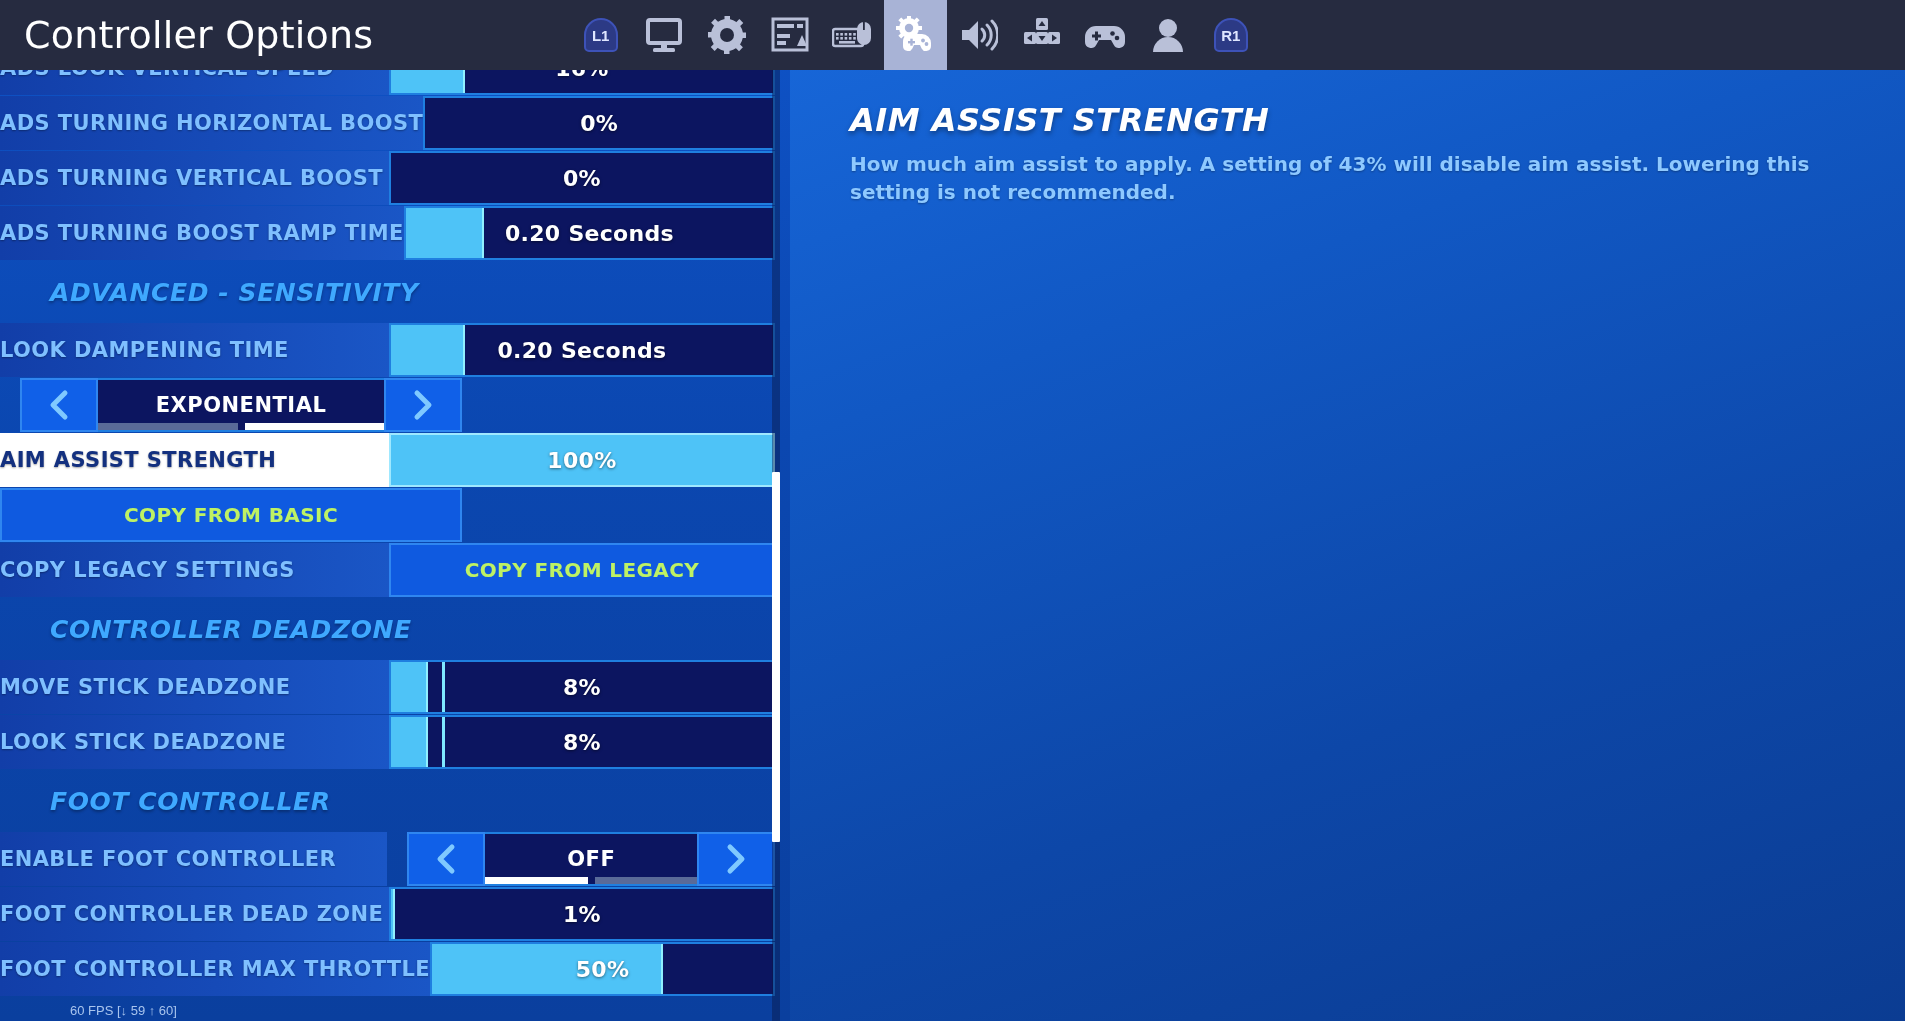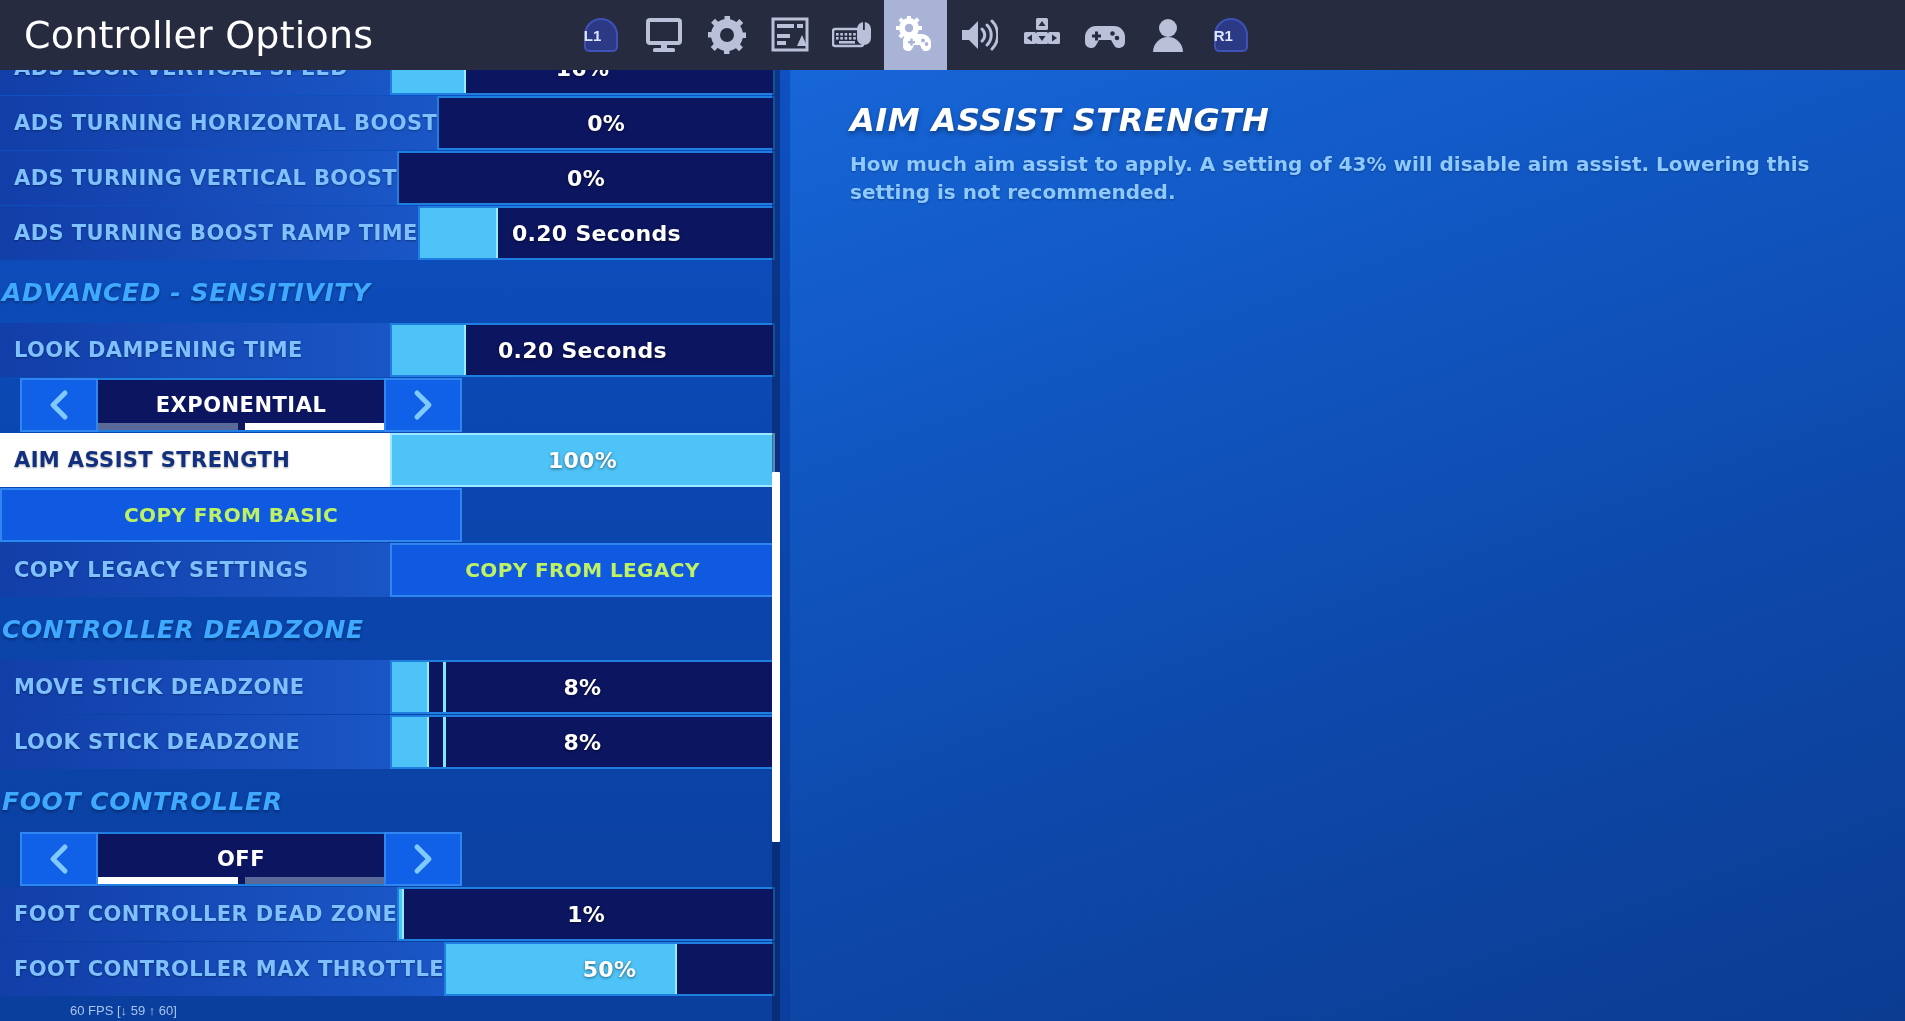--- a/index.html
+++ b/index.html
@@ -31,21 +31,21 @@
   .navicons { display: flex; align-items: center; margin-left: 196px; height: 70px; }
   .navitem {
     width: 63px; height: 70px;
     display: flex; align-items: center; justify-content: center;
   }
   .navitem.active { background: #a8b3d6; }
   .navitem svg { display: block; }
   .bumper {
     position: relative;
     width: 34px; height: 34px;
-    display: flex; align-items: center; justify-content: flex-start;
+    display: flex; align-items: center; justify-content: center;
   }
   .bumper .cap {
     position: absolute; inset: 0;
     background: #2c3a85;
     border: 2px solid #3d52b8;
     border-radius: 17px 17px 5px 5px;
   }
   .bumper .cap-txt {
     position: relative;
     color: #dfe6ff; font-size: 15px; font-weight: bold;
@@ -68,21 +68,20 @@
   .row {
     position: relative;
     display: flex; align-items: stretch;
     height: 54px;
     margin-bottom: 1px;
   }
   .row .label {
     width: 466px;
     background: linear-gradient(90deg,#123ea8 0%, #1a56c6 100%);
     display: flex; align-items: center;
-    padding-left: 14px;
     color: #7fc0ff;
     font-size: 21px;
     font-weight: bold;
     letter-spacing: 0.4px;
     font-family: "DejaVu Sans", sans-serif;
     text-shadow: 0 1px 2px rgba(0,0,0,.35);
     white-space: nowrap;
   }
   .row .control {
     position: relative;
@@ -166,20 +165,21 @@
     height: 62px;
     display: flex; align-items: center;
     padding-left: 2px;
     color: #3fa9ff;
     font-size: 25px;
     font-weight: bold;
     font-style: italic;
     letter-spacing: .6px;
     font-family: "DejaVu Sans", sans-serif;
     text-shadow: 0 2px 3px rgba(0,0,0,.3);
+    margin-left: 48px;
   }
 
   
   .sbtrack {
     position: absolute; top: 0; left: 772px;
     width: 8px; height: 964px;
     background: rgba(8,24,70,.45);
   }
   .sbthumb {
     position: absolute; left: 772px;
@@ -473,20 +473,21 @@
         <div class="row">
           <div class="label">LOOK STICK DEADZONE</div>
           <div class="control">
             <div class="fill" style="width:36.96px"></div>
             <div class="tick" style="left:50.82px"></div>
             <div class="val">8%</div>
           </div>
         </div>
         <div class="sechead">FOOT CONTROLLER</div>
         <div class="row">
+          <div class="label">ENABLE FOOT CONTROLLER</div>
           <div class="stepper">
             <div class="arrow">
               <svg width="30" height="34" viewBox="0 0 30 34">
                 <path d="M21 5 L9 17 L21 29" fill="none" stroke="#7fc9ff" stroke-width="5" stroke-linecap="round" stroke-linejoin="round"></path>
               </svg>
             </div>
             <div class="mid">
               <span>OFF</span>
               <div class="segs">
                 <i class="on"></i>

